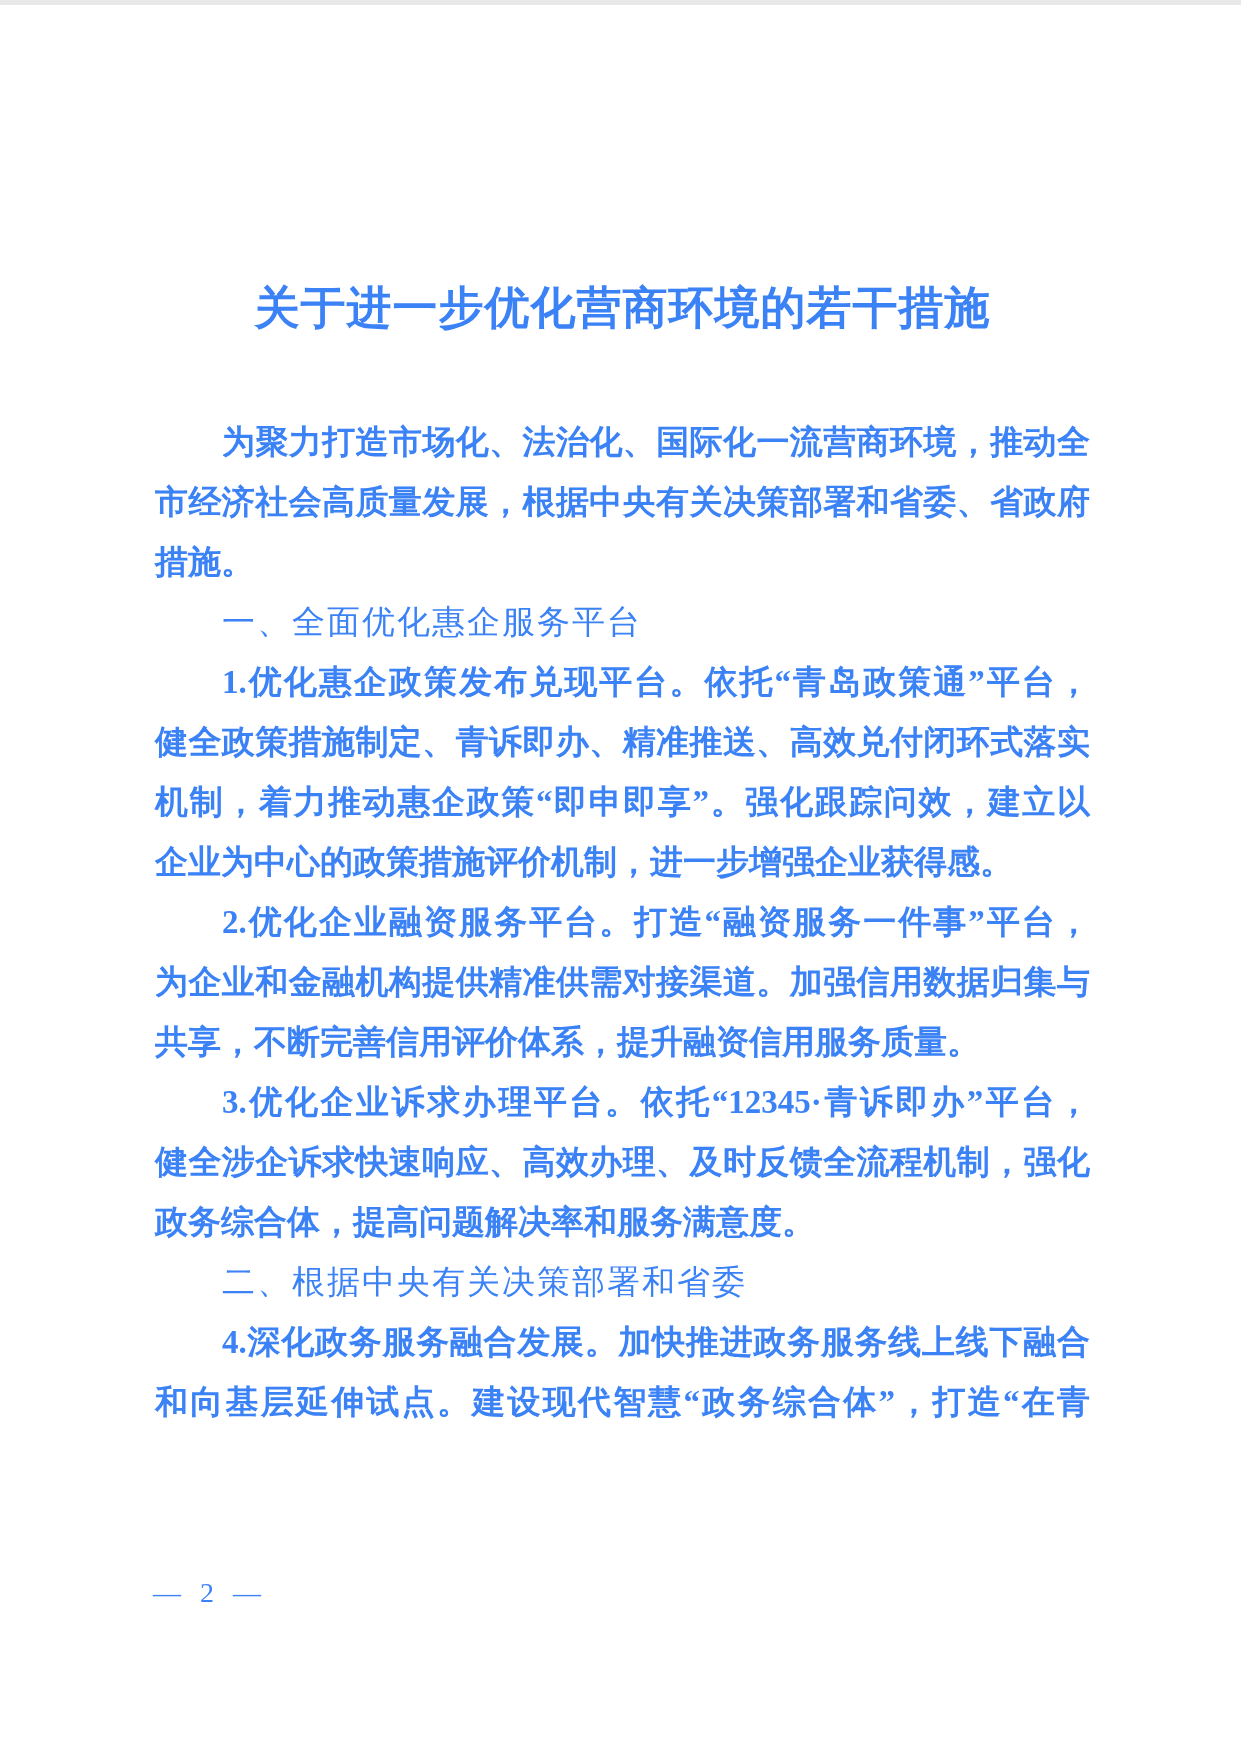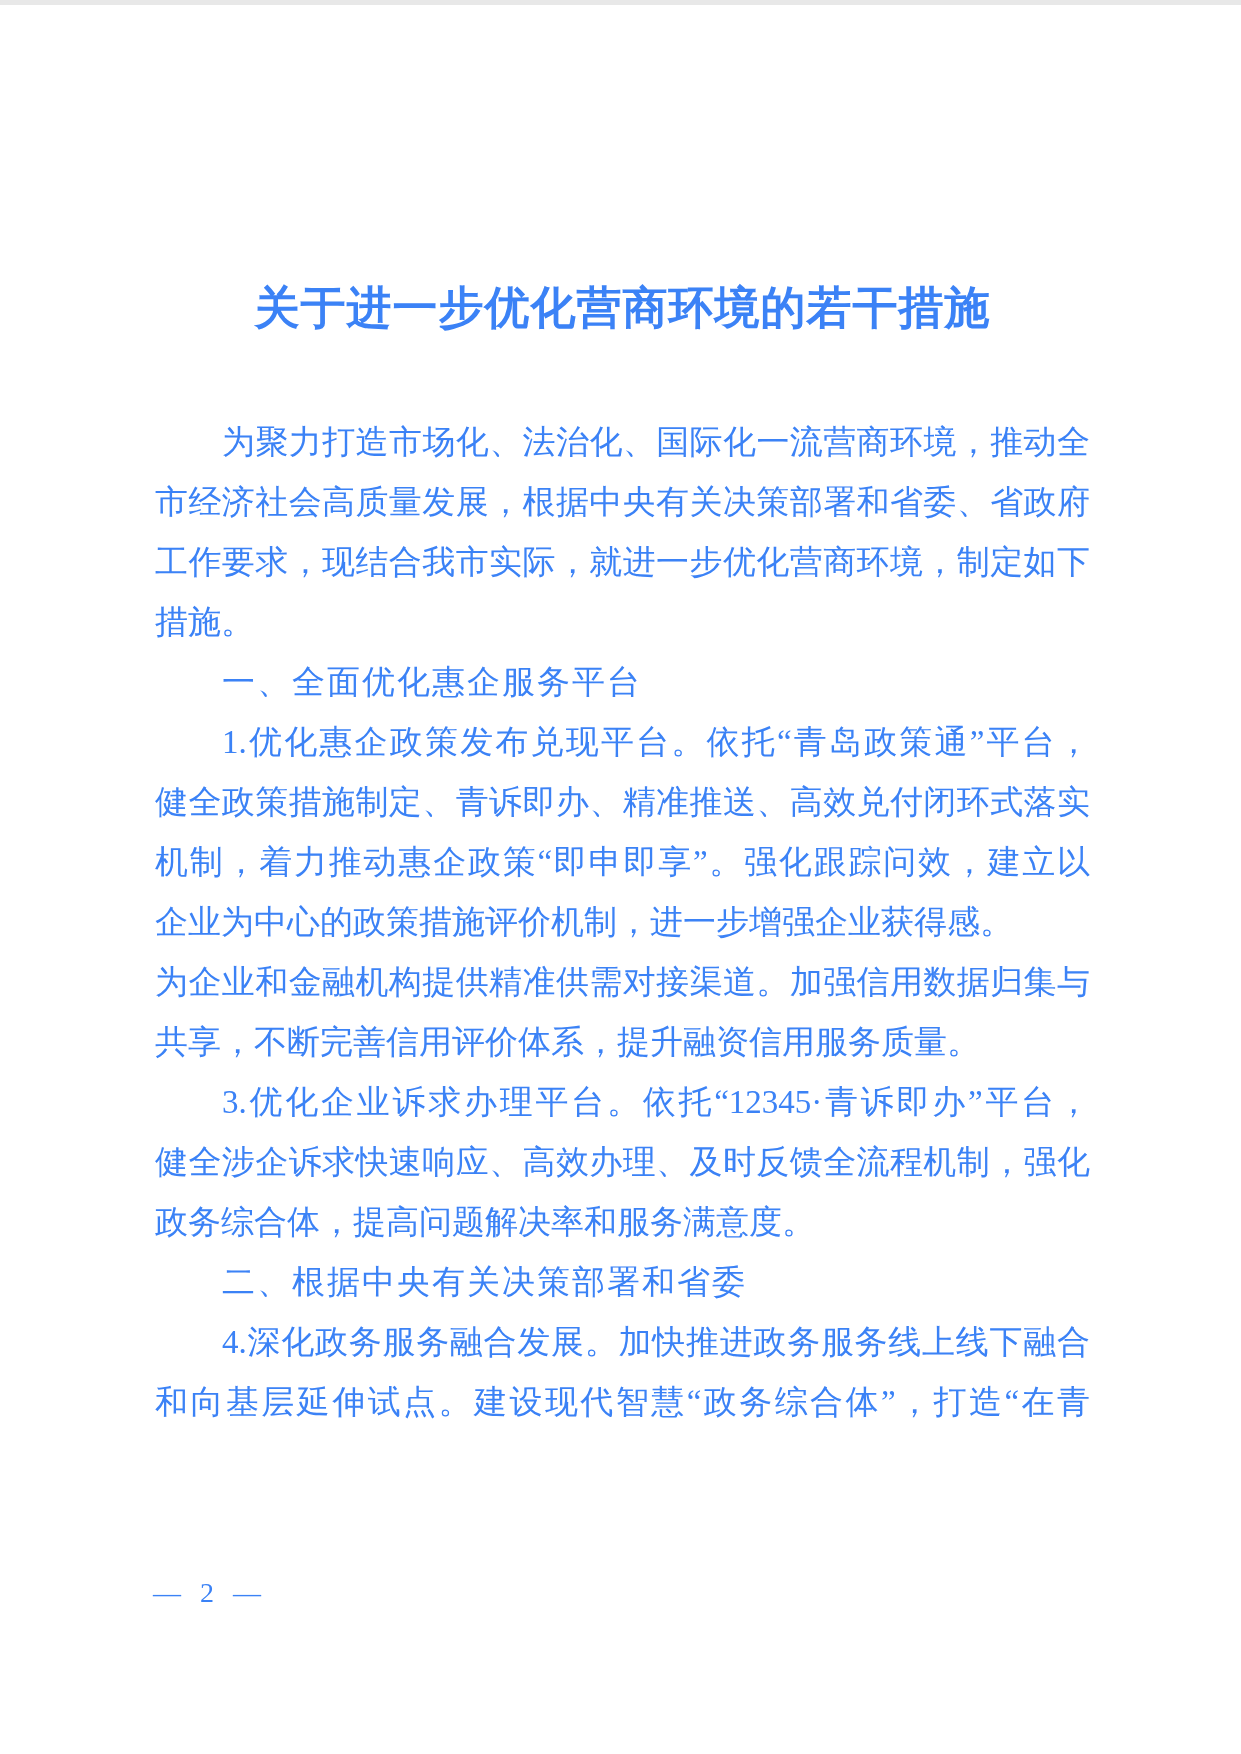--- a/index.html
+++ b/index.html
@@ -34,20 +34,21 @@
     position: absolute;
     left: 155px;
     top: 407px;
     width: 935px;
   }
   .line {
     height: 60px;
     line-height: 60px;
     font-size: 33px;
     text-align: left;
+    font-weight: bold;
   }
   .line.fill {
     text-align: justify;
     text-align-last: justify;
   }
   .line.indent {
     text-indent: 67px;
   }
   .line.heading {
     font-family: "Liberation Sans", "DejaVu Sans", sans-serif;
@@ -69,27 +70,27 @@
 </style>
 </head>
 <body>
 
 <div class="page">
   <div class="doc-title">关于进一步优化营商环境的若干措施</div>
 
   <div class="body-lines">
       <div class="line body indent fill">为聚力打造市场化、法治化、国际化一流营商环境，推动全</div>
       <div class="line body fill">市经济社会高质量发展，根据中央有关决策部署和省委、省政府</div>
-      <div class="line body fill">工作要求，现结合我市实际，就进一步优化营商环境，制定如下</div>
       <div class="line body">措施。</div>
       <div class="line heading indent">一、全面优化惠企服务平台</div>
       <div class="line body indent fill">1.优化惠企政策发布兑现平台。依托“青岛政策通”平台，</div>
       <div class="line body fill">健全政策措施制定、青诉即办、精准推送、高效兑付闭环式落实</div>
       <div class="line body fill">机制，着力推动惠企政策“即申即享”。强化跟踪问效，建立以</div>
       <div class="line body">企业为中心的政策措施评价机制，进一步增强企业获得感。</div>
+      <div class="line body indent fill">2.优化企业融资服务平台。打造“融资服务一件事”平台，</div>
       <div class="line body fill">为企业和金融机构提供精准供需对接渠道。加强信用数据归集与</div>
       <div class="line body">共享，不断完善信用评价体系，提升融资信用服务质量。</div>
       <div class="line body indent fill">3.优化企业诉求办理平台。依托“12345·青诉即办”平台，</div>
       <div class="line body fill">健全涉企诉求快速响应、高效办理、及时反馈全流程机制，强化</div>
       <div class="line body">政务综合体，提高问题解决率和服务满意度。</div>
       <div class="line heading indent">二、根据中央有关决策部署和省委</div>
       <div class="line body indent fill">4.深化政务服务融合发展。加快推进政务服务线上线下融合</div>
       <div class="line body fill">和向基层延伸试点。建设现代智慧“政务综合体”，打造“在青</div>
     </div>
 

